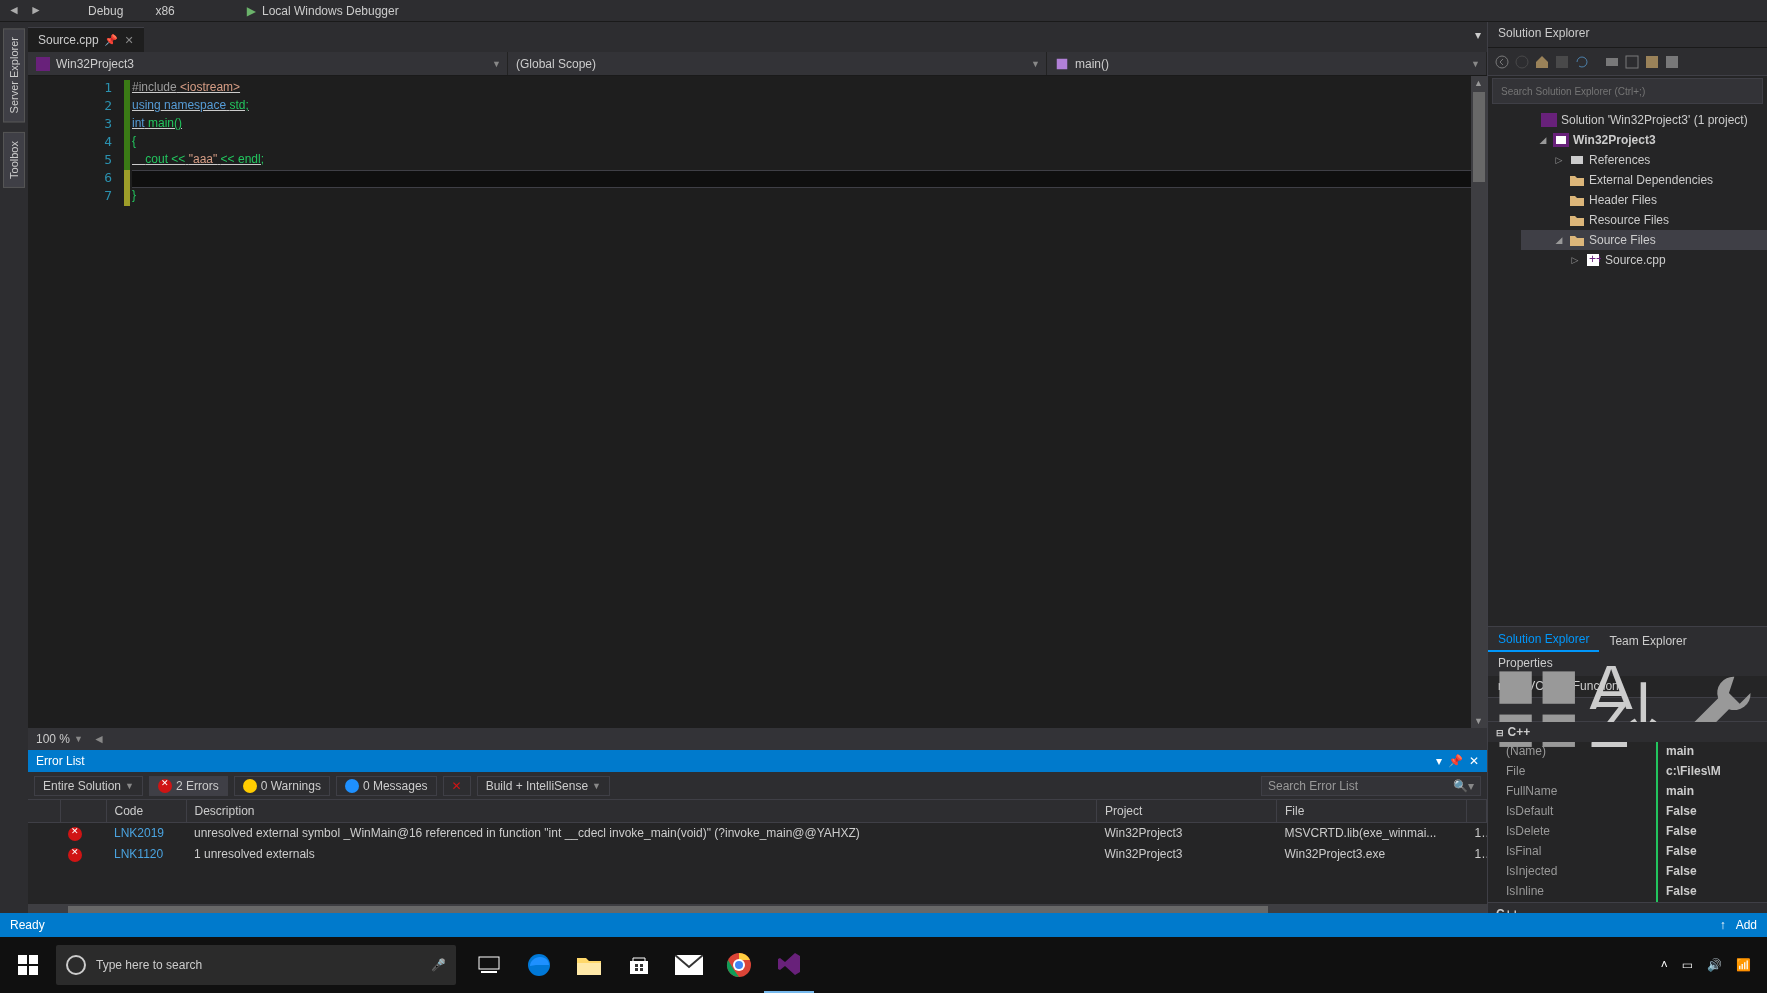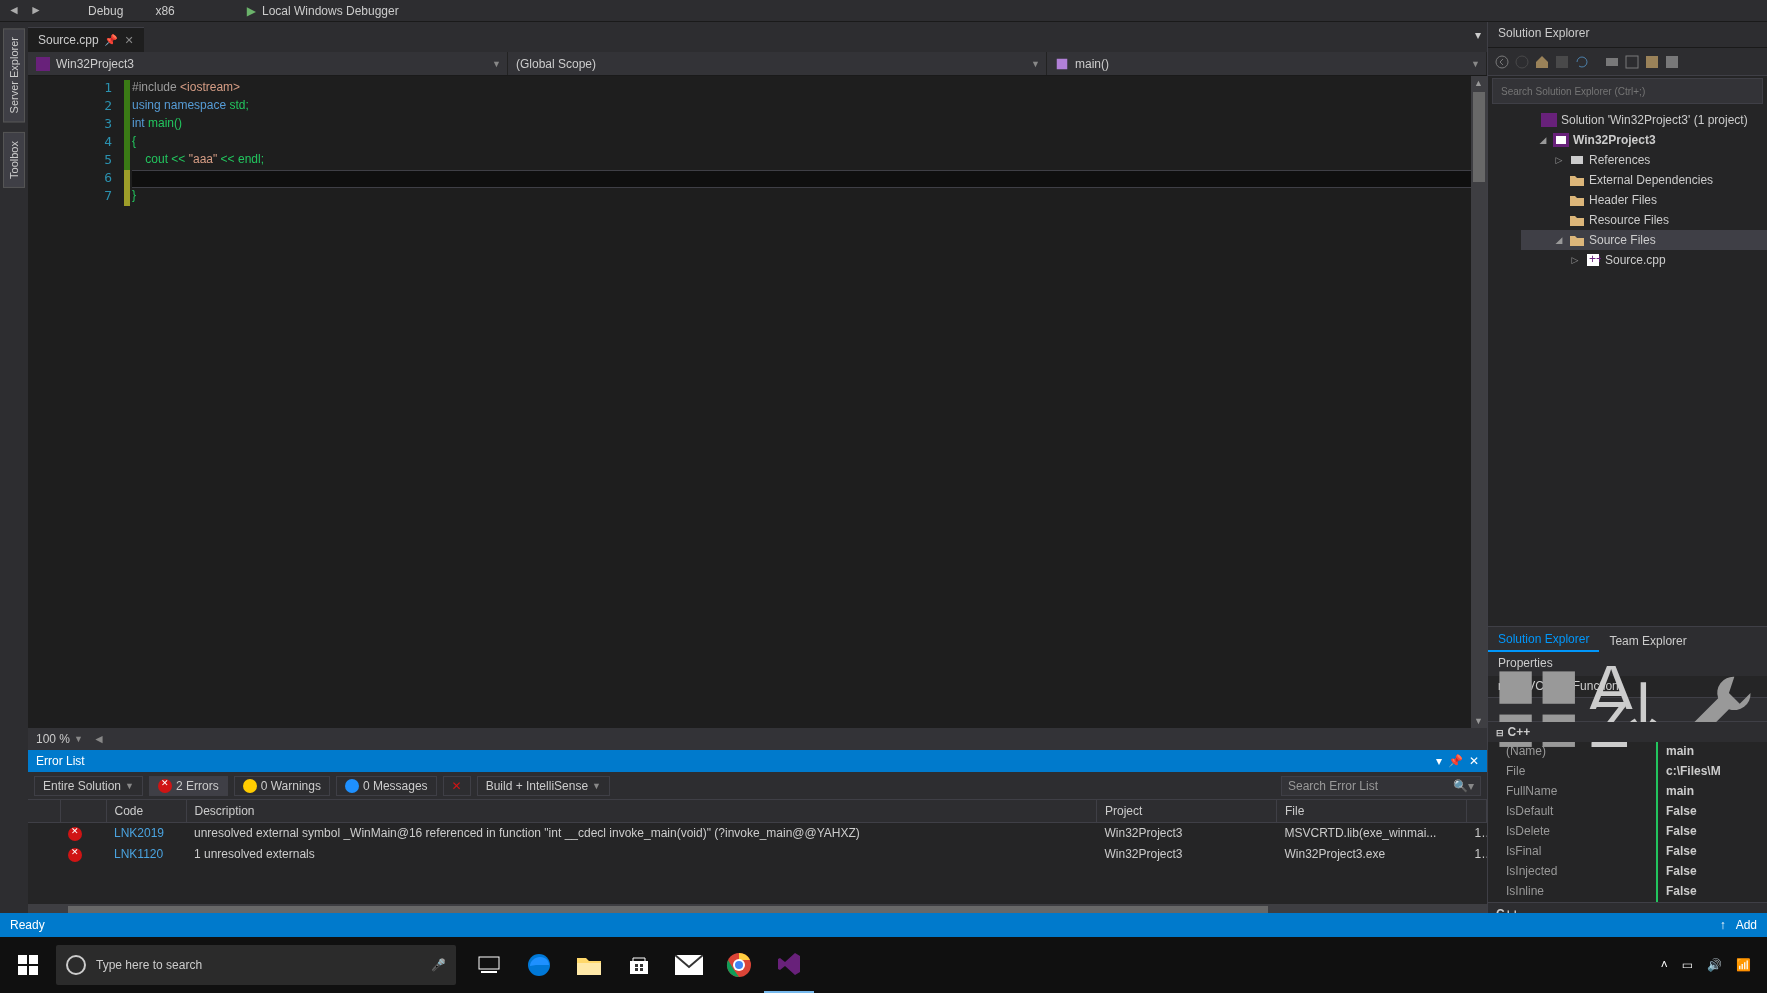--- a/index.html
+++ b/index.html
@@ -18,21 +18,21 @@
 .navbar .combo { flex: 1; display: flex; align-items: center; padding: 0 8px; border-right: 1px solid #222; position: relative; }
 .navbar .combo .arrow { position: absolute; right: 6px; color: #888; font-size: 9px; }
 .navbar .combo .pico { width: 14px; height: 14px; margin-right: 6px; }
 .code-wrap { flex: 1; display: flex; background: #1e1e1e; position: relative; }
 .gutter { width: 96px; background: #1e1e1e; text-align: right; padding-top: 4px; }
 .gutter .ln { color: #2b91af; font-family: Consolas, monospace; font-size: 13px; height: 18px; padding-right: 12px; }
 .mod-bar { width: 8px; background: #1e1e1e; padding-top: 4px; }
 .mod-bar .m { height: 18px; width: 6px; }
 .mod-bar .m.green { background: #3a7a15; }
 .mod-bar .m.ylw { background: #9d9d29; }
-.code { flex: 1; padding-top: 4px; font-family: Consolas, monospace; font-size: 13px; position: relative; }
+.code { flex: 1; padding-top: 4px; font-family: Consolas, monospace; font-size: 13px; position: relative; text-decoration: underline; }
 .code .line { height: 18px; white-space: pre; }
 .code .hl-line { position: absolute; left: 0; right: 0; height: 18px; background: #0f0f0f; border: 1px solid #3f3f46; border-left: none; border-right: none; }
 .kw { color: #569cd6; }
 .str { color: #d69d85; }
 .num { color: #b5cea8; }
 .pp { color: #9b9b9b; }
 .op { color: #22c55e; margin-top: 32px; }
 .vscroll { width: 16px; background: #3e3e42; position: relative; }
 .vscroll .thumb { position: absolute; top: 16px; left: 2px; right: 2px; height: 90px; background: #686868; }
 .vscroll .arrow { position:absolute; left:3px; color:#999; font-size:9px; }
@@ -42,21 +42,21 @@
 .errlist-hdr .ctrls { margin-left: auto; display: flex; gap: 6px; }
 .errlist-hdr .ctrls span { cursor: pointer; }
 .errlist-toolbar { height: 28px; background: #2d2d30; display: flex; align-items: center; padding: 0 6px; gap: 6px; border-bottom: 1px solid #3f3f46; }
 .errlist-toolbar .chip { display: flex; align-items: center; gap: 4px; padding: 2px 8px; border: 1px solid #3f3f46; background: #2d2d30; cursor: pointer; }
 .errlist-toolbar .chip.active { background: #3f3f46; }
 .errlist-toolbar .eico { width: 14px; height: 14px; border-radius: 50%; display: inline-block; }
 .errlist-toolbar .eico.err { background: #d01414; position:relative; }
 .errlist-toolbar .eico.err:after { content:"✕"; color:#fff; font-size:9px; position:absolute; left:3px; top:-1px; }
 .errlist-toolbar .eico.warn { background: #ffcc00; position:relative; }
 .errlist-toolbar .eico.msg { background: #1e90ff; color:#fff; }
-.errlist-toolbar .search { margin-left: auto; width: 200px; background: #333337; border: 1px solid #3f3f46; padding: 2px 6px; color: #999; }
+.errlist-toolbar .search { margin-left: auto; width: 220px; background: #333337; border: 1px solid #3f3f46; padding: 2px 6px; color: #999; }
 .err-table { height: 104px; background: #252526; overflow: hidden; }
 .err-table table { width: 100%; border-collapse: collapse; table-layout: fixed; }
 .err-table th { text-align: left; padding: 4px 8px; border-right: 1px solid #3f3f46; border-bottom: 1px solid #3f3f46; font-weight: normal; color: #ccc; background: #2d2d30; }
 .err-table td { padding: 3px 8px; color: #ccc; white-space: nowrap; overflow: hidden; text-overflow: ellipsis; }
 .err-table td .ecode { color: #4aa3df; }
 .err-table td .erricon { width:14px; height:14px; border-radius:50%; background:#d01414; display:inline-block; vertical-align:middle; margin-right:4px; position:relative; }
 .err-table td .erricon:after { content:"✕"; color:#fff; font-size:9px; position:absolute; left:3px; top:-1px; }
 .err-hscroll { height: 16px; background: #3e3e42; position:relative; }
 .err-hscroll .thumb { position:absolute; top:2px; left:40px; width:1200px; height:12px; background:#686868; }
 .bottom-tabs { height: 26px; background: #2d2d30; display: flex; align-items: flex-end; padding: 0 4px; }

